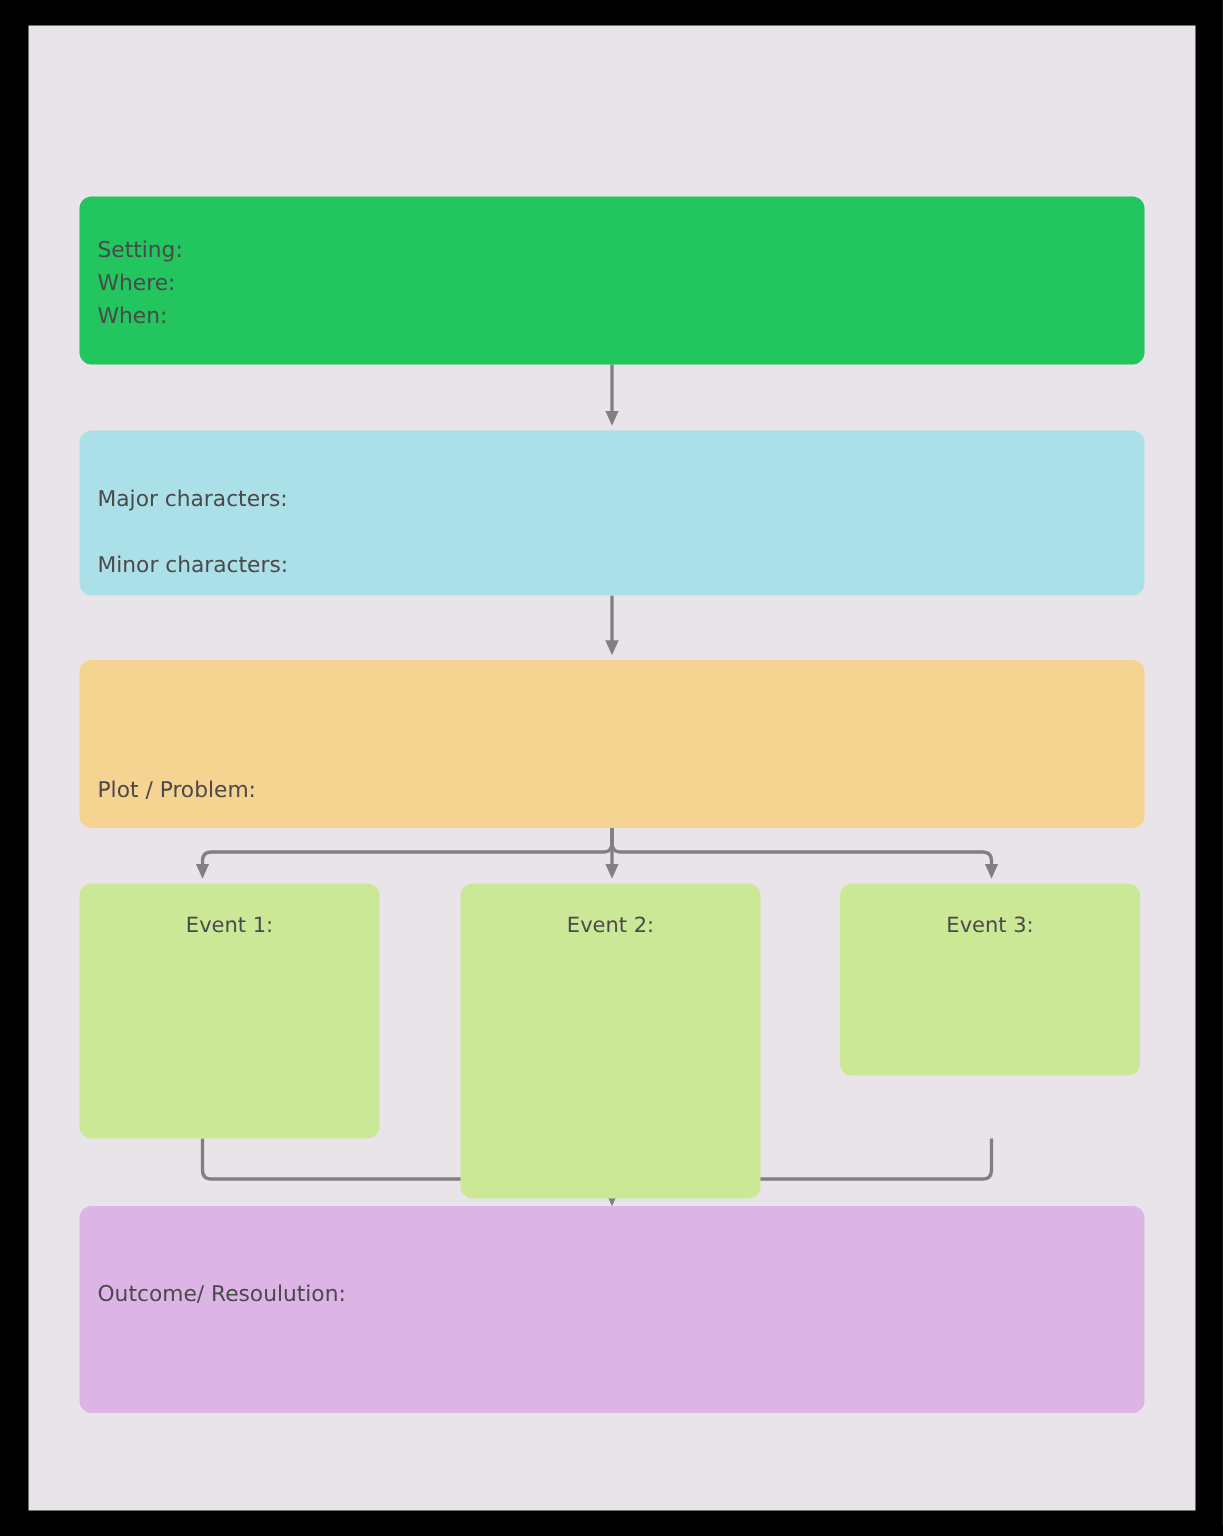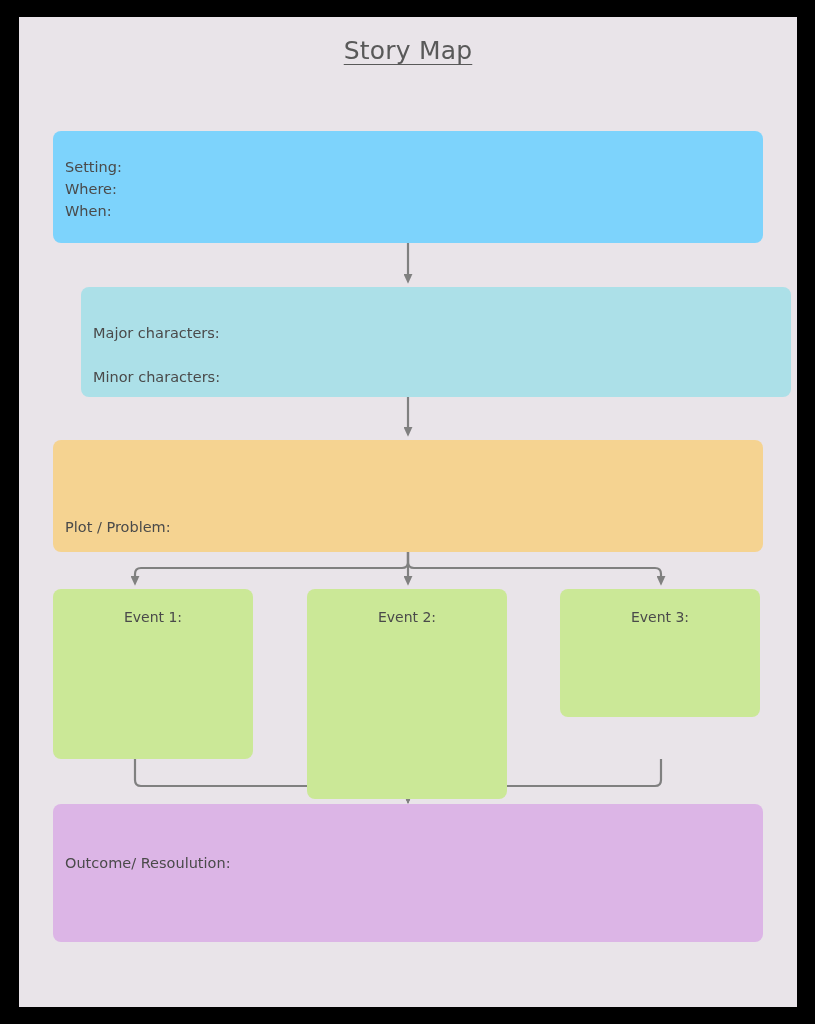--- a/index.html
+++ b/index.html
@@ -62,24 +62,24 @@
     justify-content: center;
   }
   .node.center-label .lines {
     position: static;
     margin-top: 17px;
     text-align: center;
     font-size: 14px;
   }
 
   
-  #node-setting    { left: 34px;  top: 114px; width: 710px; height: 112px; background: #7dd3fc; }
+  #node-setting    { left: 34px;  top: 114px; width: 710px; height: 112px; background: #22c55e; }
   #node-setting .lines { top: 25px; }
 
-  #node-characters { left: 34px;  top: 270px; width: 710px; height: 110px; background: #ace0e8; margin-left: 28px; }
+  #node-characters { left: 34px;  top: 270px; width: 710px; height: 110px; background: #ace0e8; }
   #node-characters .lines { top: 24px; line-height: 44px; }
 
   #node-plot       { left: 34px;  top: 423px; width: 710px; height: 112px; background: #f5d391; }
   #node-plot .lines { top: 76px; }
 
   #node-event1     { left: 34px;  top: 572px; width: 200px; height: 170px; background: #cbe897; }
   #node-event2     { left: 288px; top: 572px; width: 200px; height: 210px; background: #cbe897; }
   #node-event3     { left: 541px; top: 572px; width: 200px; height: 128px; background: #cbe897; }
 
   #node-outcome    { left: 34px;  top: 787px; width: 710px; height: 138px; background: #dcb5e6; }
@@ -91,21 +91,20 @@
     width: 778px; height: 990px;
     pointer-events: none;
   }
 </style>
 </head>
 <body>
 
 <div id="page">
   <div id="canvas">
 
-    <div id="title"><span class="u">Story Map </span></div>
 
     <svg id="edges" viewBox="0 0 778 990" width="778" height="990" xmlns="http://www.w3.org/2000/svg">
       <defs>
         <marker id="ah" markerWidth="11" markerHeight="9" refX="1.2" refY="4.5" orient="auto" markerUnits="userSpaceOnUse">
           <path d="M0,0 L10,4.5 L0,9 z" fill="#808080"></path>
         </marker>
       </defs>
 
       <path d="M389,226 L389,258" stroke="#808080" stroke-width="2.2" fill="none" marker-end="url(#ah)"></path>
 

